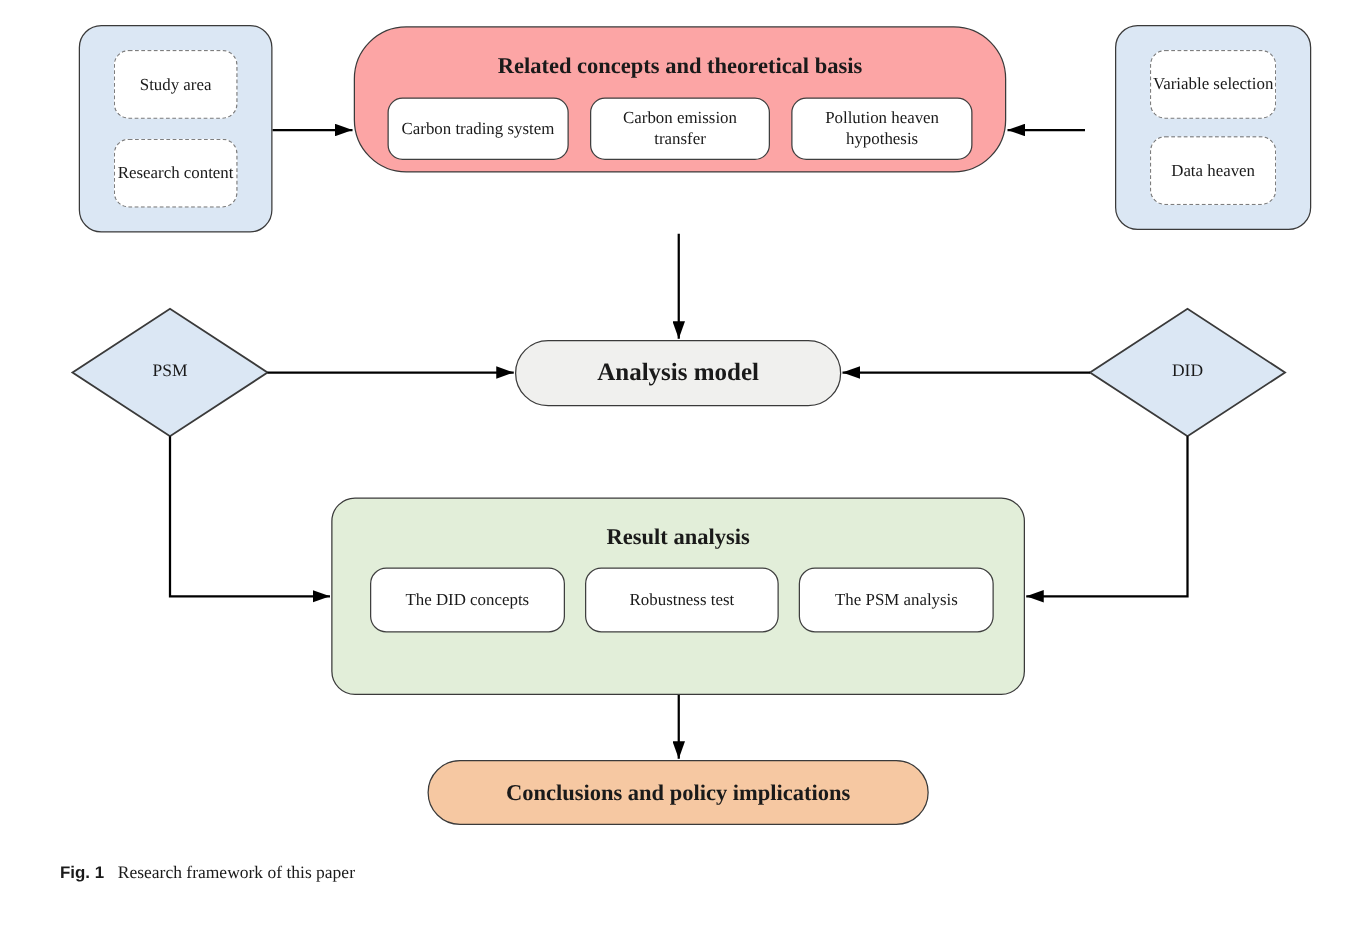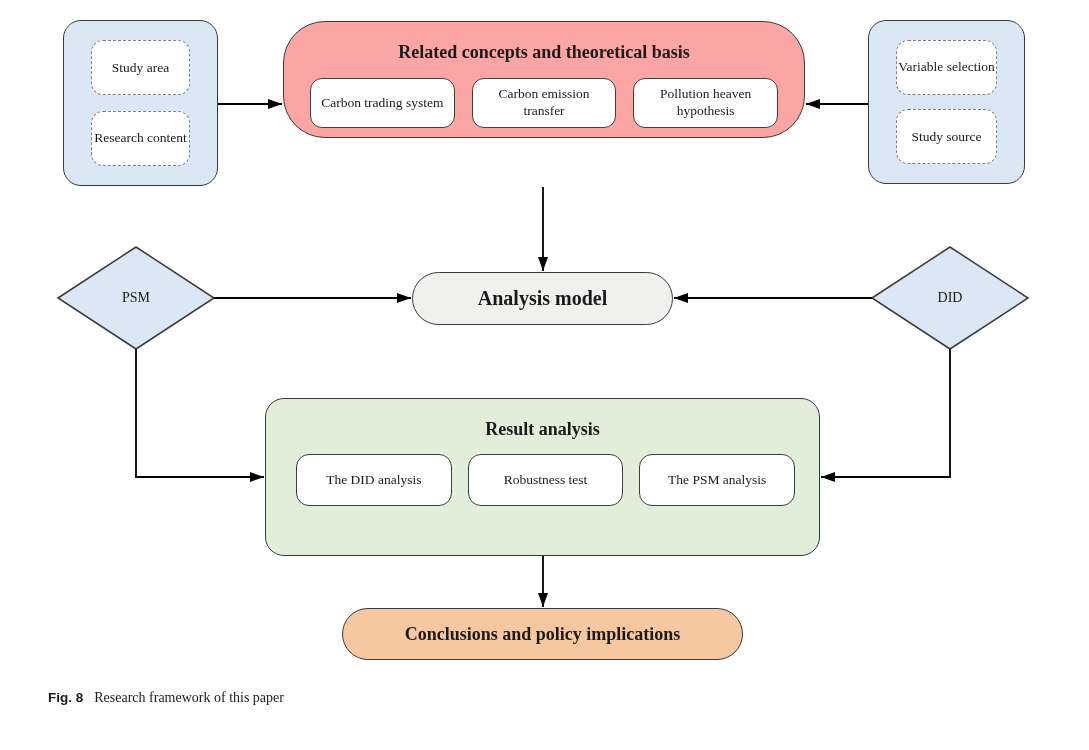--- a/index.html
+++ b/index.html
@@ -43,21 +43,21 @@
     background: #ffffff;
     border: 1.6px dashed #7e7e7e;
     border-radius: 12px;
     display: flex;
     align-items: center;
     justify-content: center;
     font-size: 13.5px;
     text-align: center;
   }
   .left-input  { left: 63px;  top: 20px; width: 155px; height: 166px; }
-  .right-input { left: 868px; top: 20px; width: 157px; height: 164px; }
+  .right-input { left: 892px; top: 20px; width: 157px; height: 164px; }
 
   .concepts {
     left: 283px; top: 21px; width: 522px; height: 117px;
     background: #fca5a5;
     border-radius: 42px;
   }
   .results {
     left: 265px; top: 398px; width: 555px; height: 158px;
     background: #e2eed9;
     border-radius: 19px;
@@ -188,47 +188,47 @@
         <span>Pollution heaven hypothesis</span>
       </div>
     </div>
   </div>
 
   <div class="panel blue-panel right-input">
     <div class="dashed-box">
       <span>Variable selection</span>
     </div>
     <div class="dashed-box">
-      <span>Study source</span>
+      <span>Data heaven</span>
     </div>
   </div>
 
   <div class="diamond-label psm-label">PSM</div>
   <div class="diamond-label did-label">DID</div>
 
   <div class="pill analysis-model">
     <span>Analysis model</span>
   </div>
 
   <div class="panel results">
     <div class="panel-title">Result analysis</div>
     <div class="sub-row">
       <div class="sub-box">
-        <span>The DID analysis</span>
+        <span>The DID concepts</span>
       </div>
       <div class="sub-box">
         <span>Robustness test</span>
       </div>
       <div class="sub-box">
         <span>The PSM analysis</span>
       </div>
     </div>
   </div>
 
   <div class="pill conclusions">
     <span>Conclusions and policy implications</span>
   </div>
 
   <div class="caption">
-    <span class="cap-label">Fig. 8</span><span>Research framework of this paper</span>
+    <span class="cap-label">Fig. 1</span><span>Research framework of this paper</span>
   </div>
 
 </div>
 
 </body></html>

